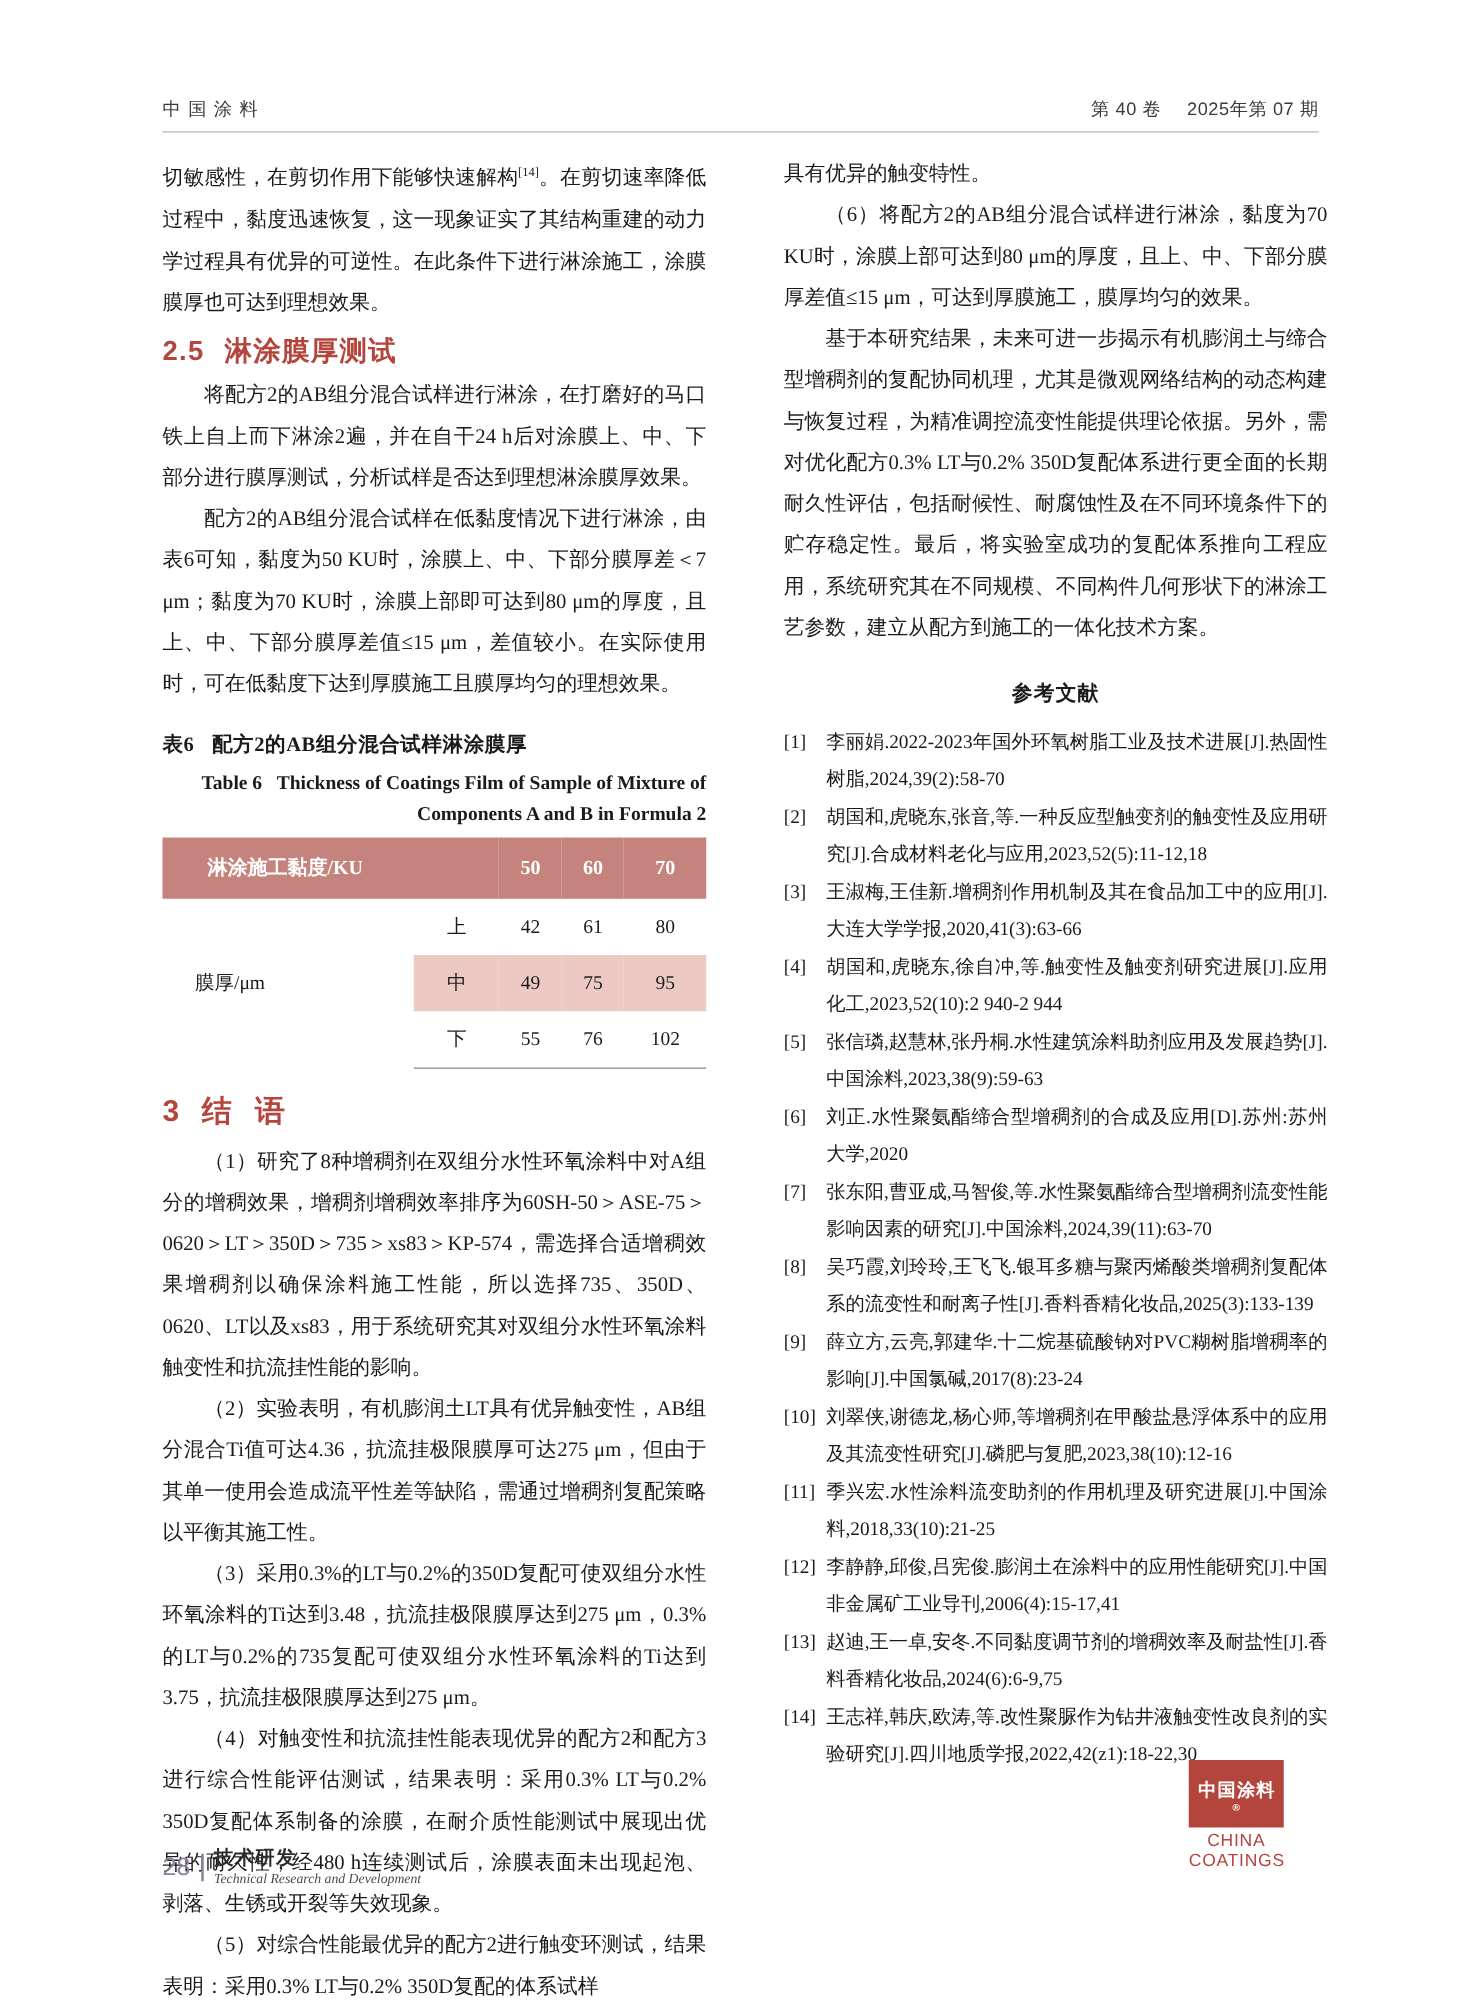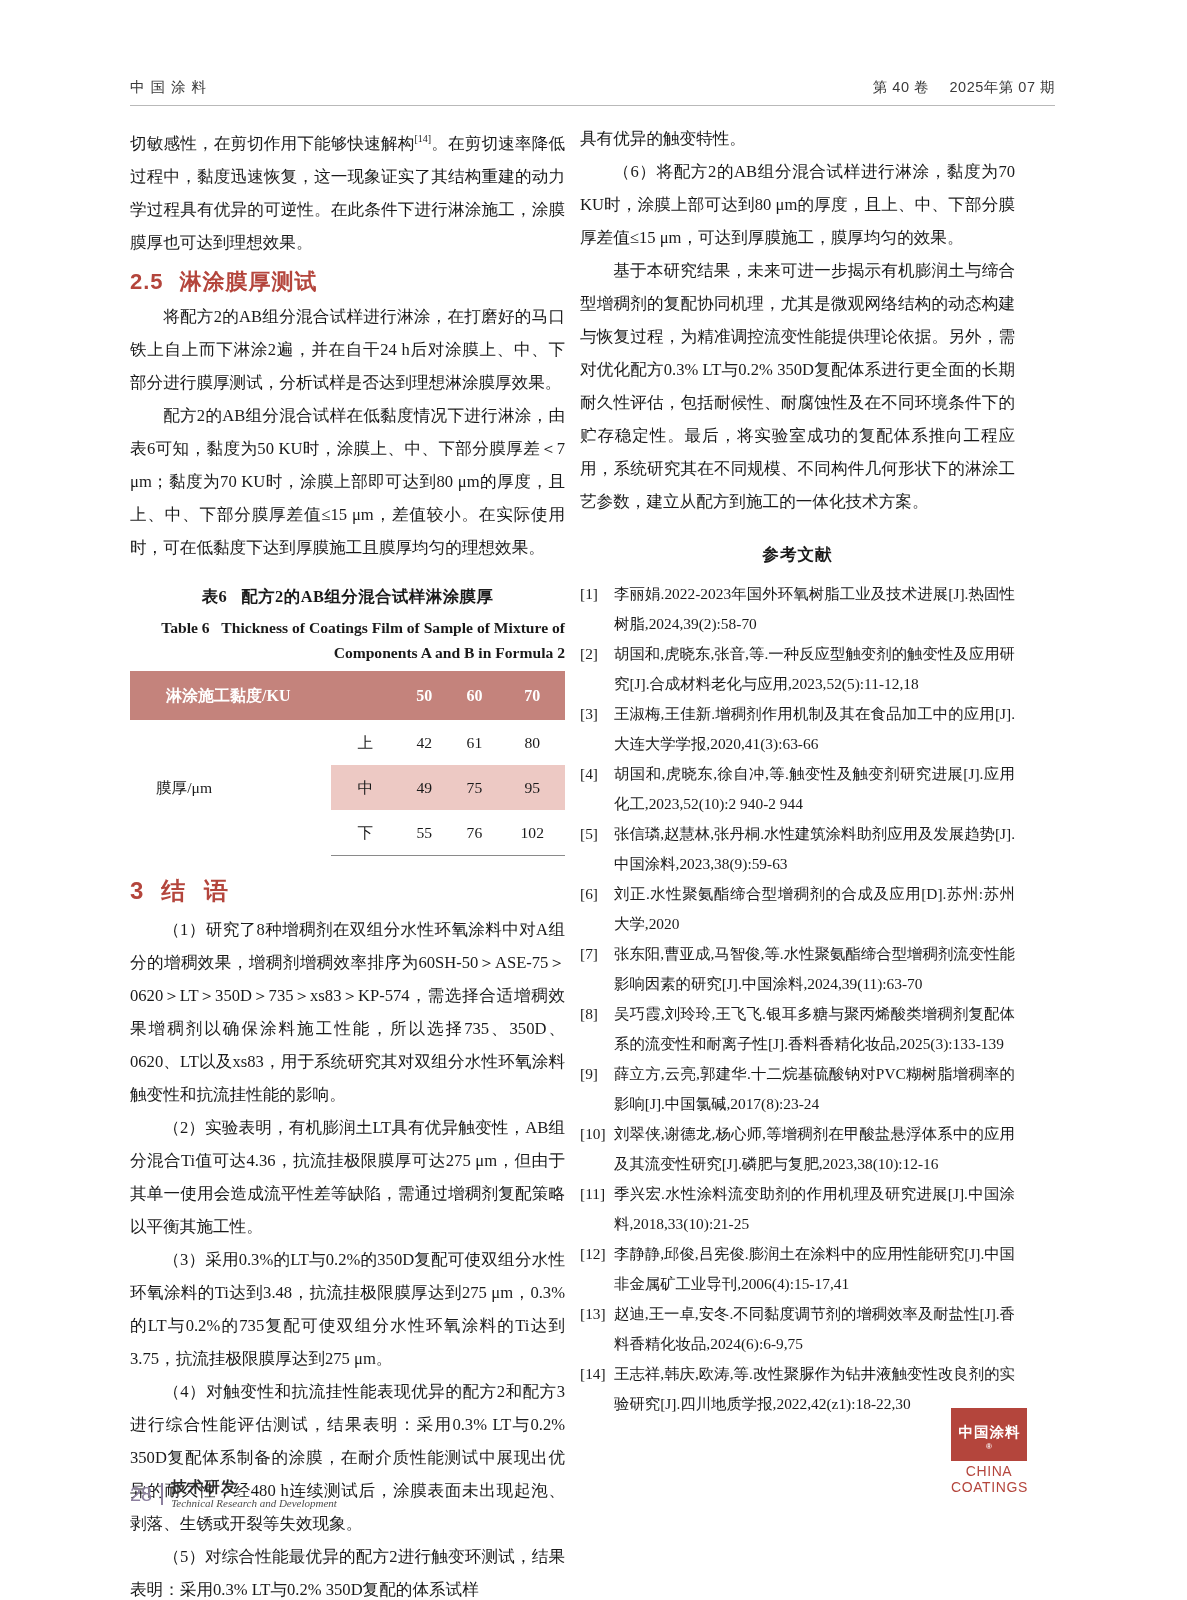--- a/index.html
+++ b/index.html
@@ -35,21 +35,21 @@
   
   .col {
     position:absolute;
     top:122px;
     width:435px;
     font-size:16.6px;
     line-height:33px;
     text-align:justify;
   }
   .col.left  { left:130px; }
-  .col.right { left:580px; }
+  .col.right { left:627px; }
 
   p { margin:0; text-indent:0;font-family:Liberation Serif, serif; }
   p.ind { text-indent:2em; }
 
   .sec-head {
     font-family:"Liberation Sans", sans-serif;
     font-weight:bold;
     color:#b4453c;
     font-size:22px;
     margin:6px 0 2px 0;
@@ -65,21 +65,20 @@
     letter-spacing:6px;
     margin:18px 0 6px 0;
   }
   .big-sec-head .num { margin-right:18px; letter-spacing:0; }
 
   sup { font-size:10px; vertical-align:super; }
 
   
   .tbl-wrap { margin:16px 0 10px 0; }
   .tbl-title-cn {
-    text-align:center;
     font-weight:bold;
     font-size:16.4px;
     letter-spacing:0.5px;
     margin-bottom:2px;
   }
   .tbl-title-cn .lbl { margin-right:14px; }
   .tbl-title-en {
     text-align:right;
     font-weight:bold;
     font-size:15.6px;

